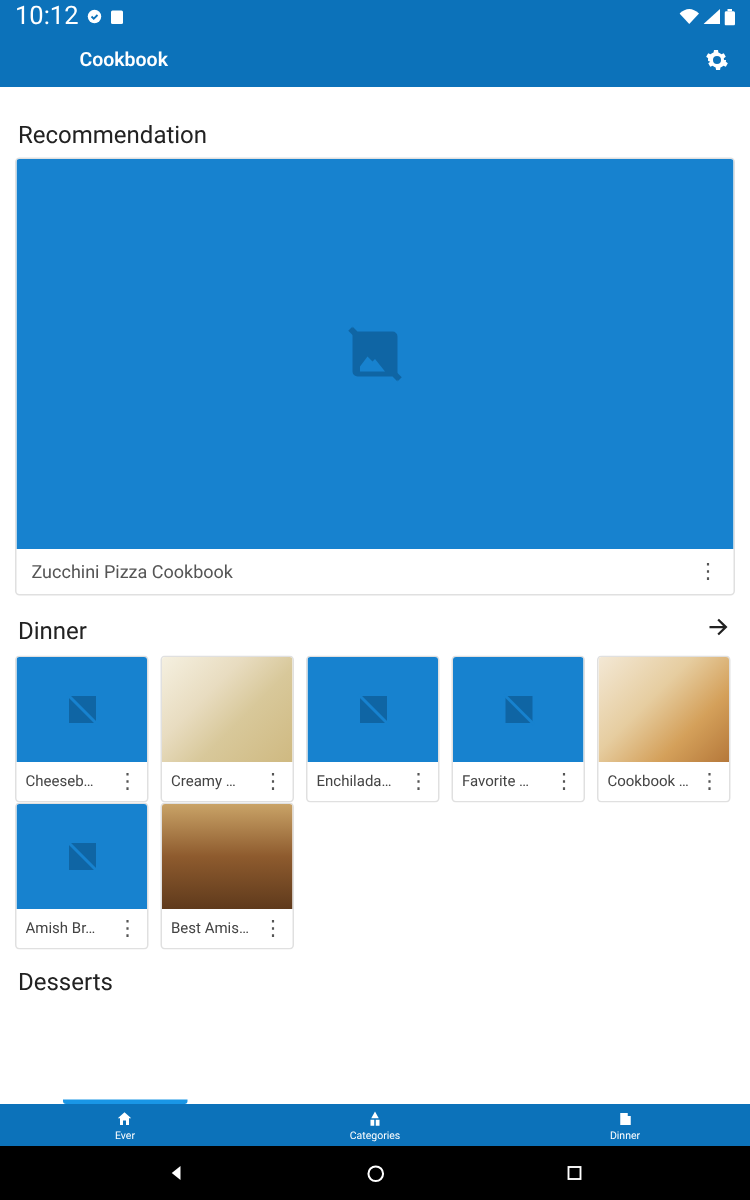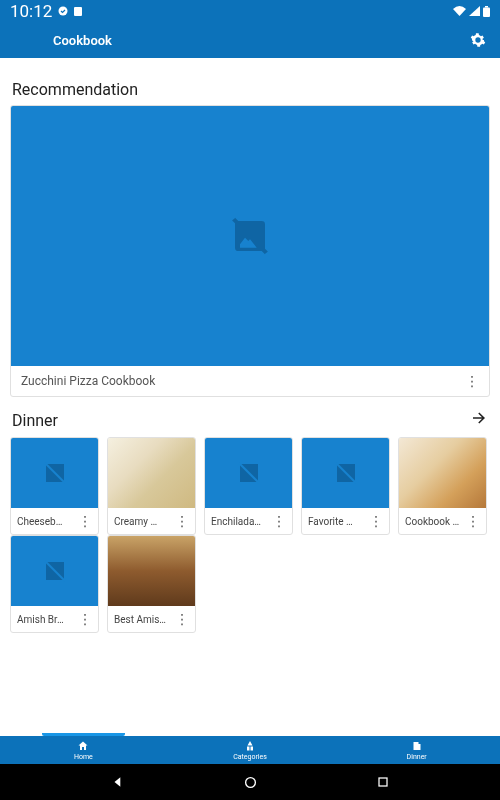--- a/index.html
+++ b/index.html
@@ -192,29 +192,32 @@
       </div>
       <div class="card">
         <div class="card-img photo3"></div>
         <div class="card-footer">
           <span class="card-name">Best Amish…</span>
           <span class="dots">⋮</span>
         </div>
       </div>
     </div>
 
+    <div class="section-head" style="margin-top:8px;">
+      <div class="section-title">Desserts</div>
+    </div>
 
   </div>
 
   <div class="bottom-nav">
     <div class="nav-item active">
       <svg width="12" height="12" viewBox="0 0 24 24">
           <path fill="currentColor" d="M12 3l9 8h-3v9h-4v-6h-4v6H6v-9H3z"></path>
         </svg>
-      <span class="nav-label">Home</span>
+      <span class="nav-label">Ever</span>
     </div>
     <div class="nav-item">
       <svg width="12" height="12" viewBox="0 0 24 24">
           <path fill="currentColor" d="M12 2l5 9H7z M6 13h5v8H6z M13 13h5v8h-5z"></path>
         </svg>
       <span class="nav-label">Categories</span>
     </div>
     <div class="nav-item">
       <svg width="12" height="12" viewBox="0 0 24 24">
           <path fill="currentColor" d="M5 4h10l4 4v12H5z M15 4v4h4"></path>

